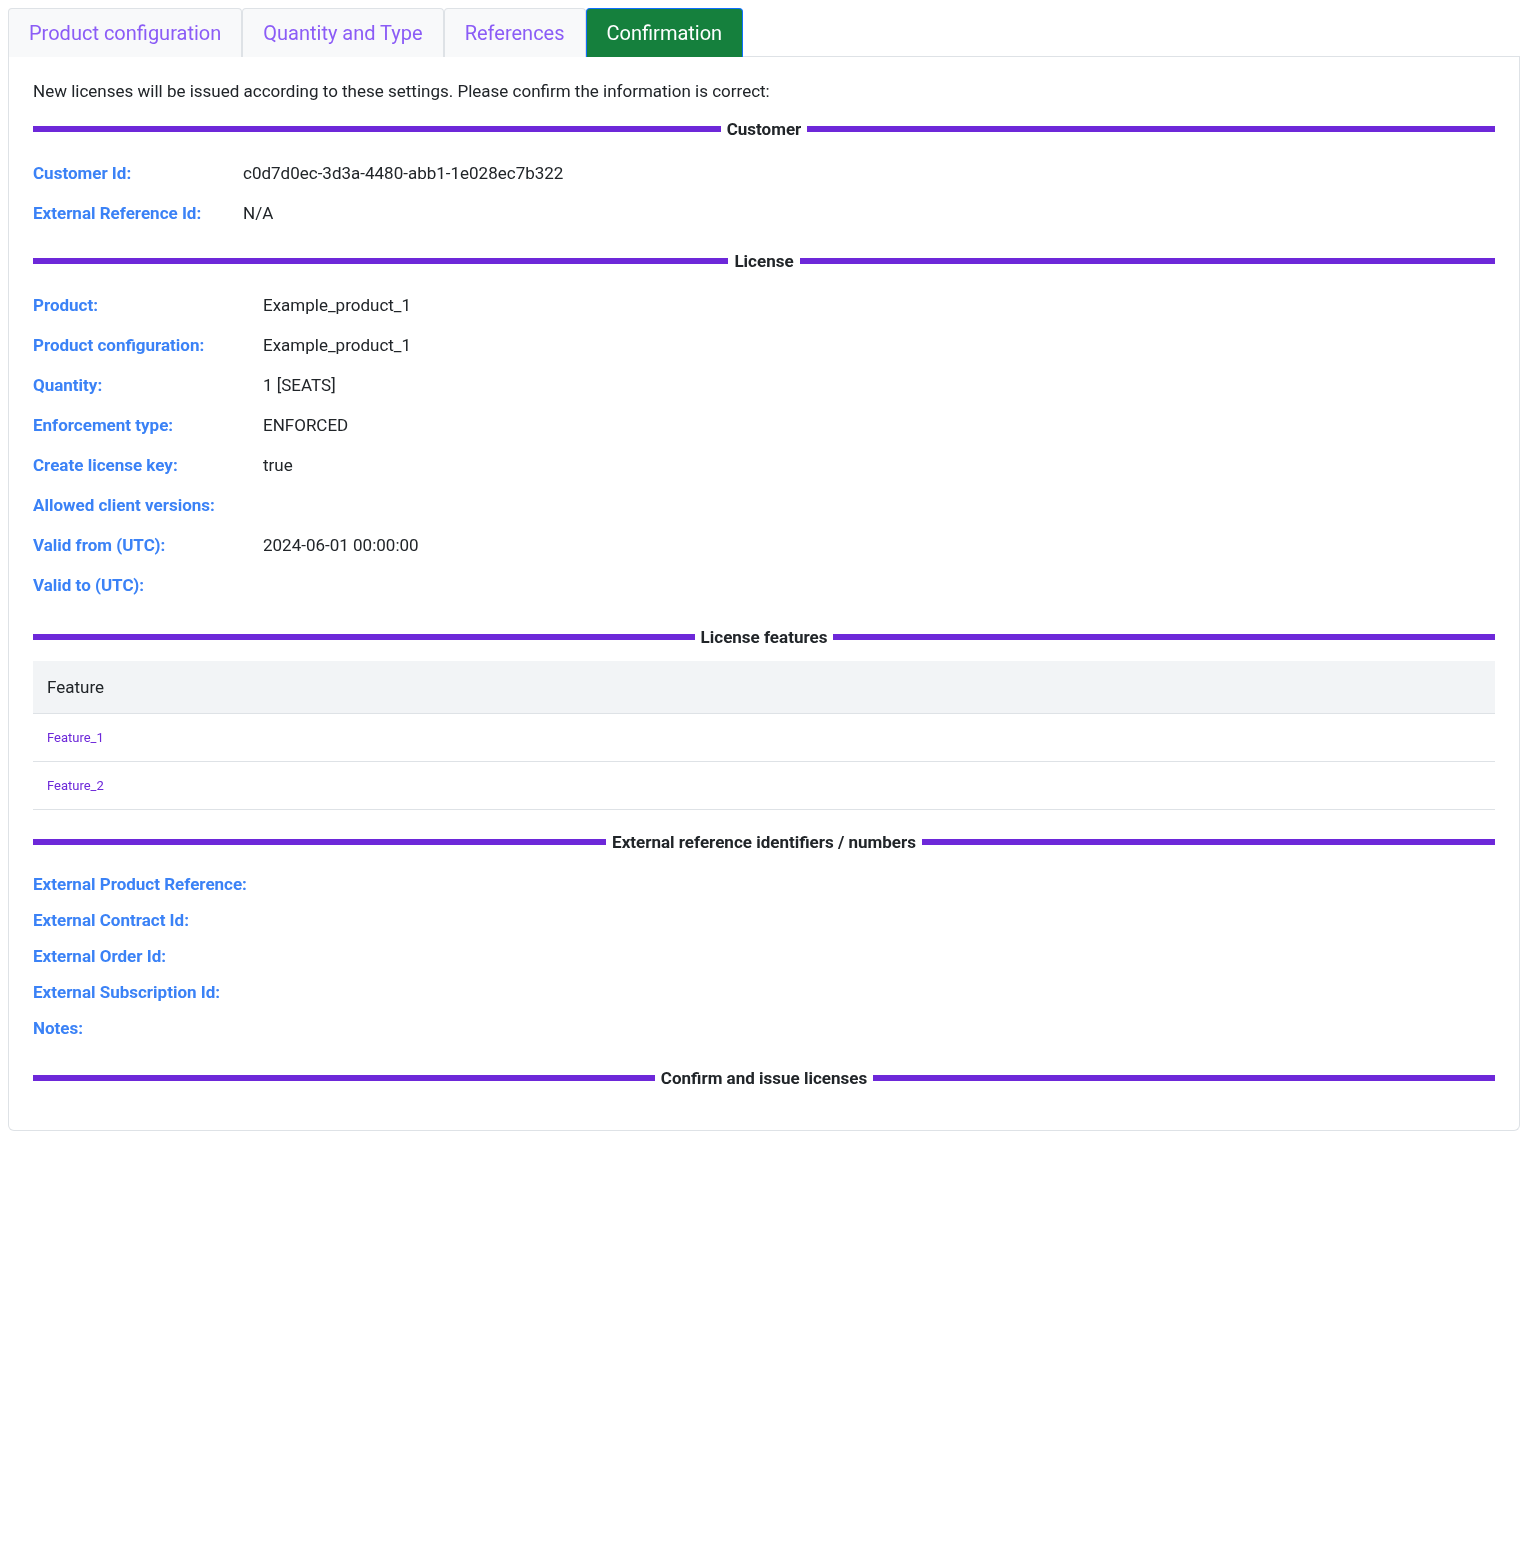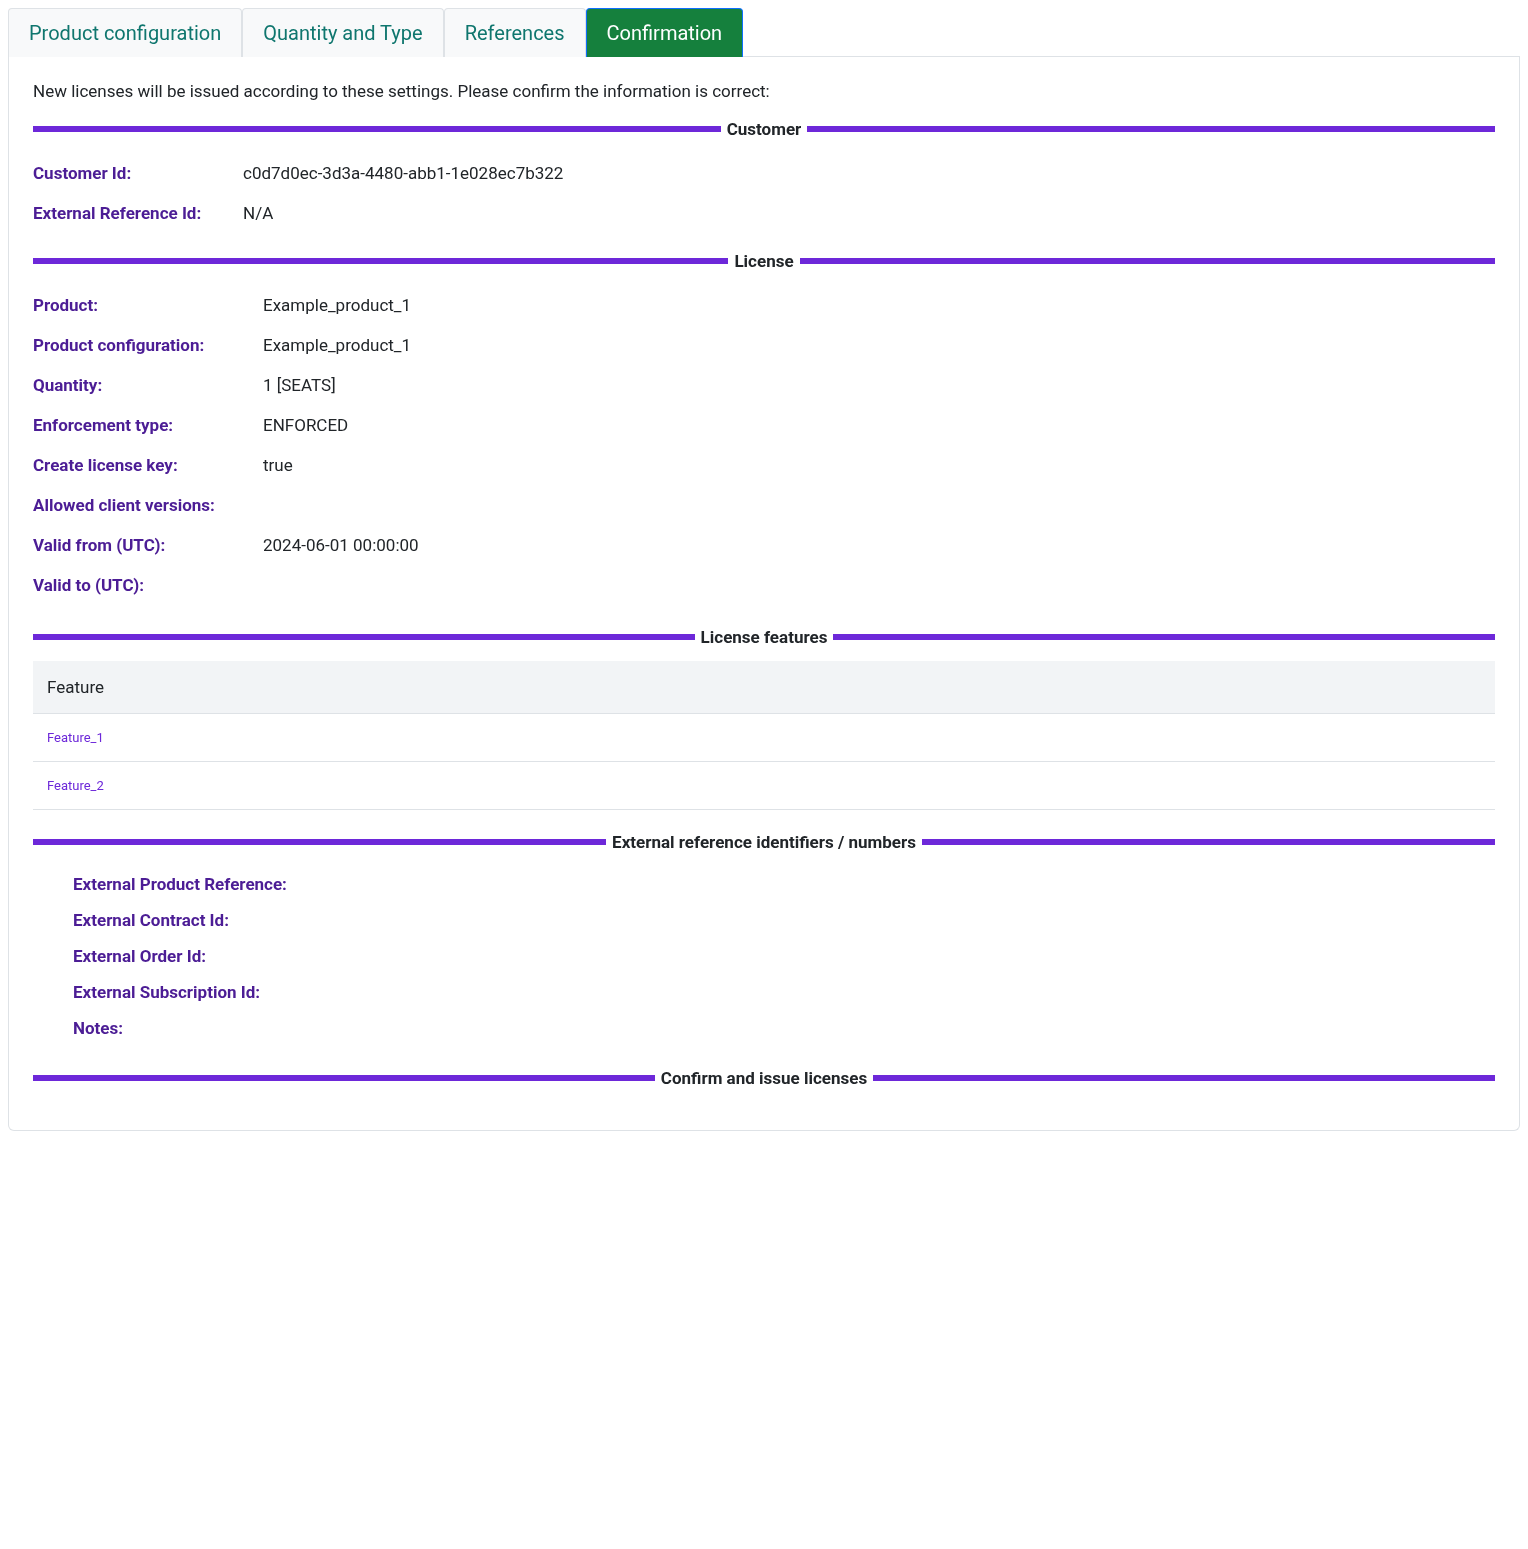--- a/index.html
+++ b/index.html
@@ -16,21 +16,21 @@
     }
     .tabs {
       display: flex;
       list-style: none;
       border-bottom: 1px solid #dee2e6;
       margin-bottom: 0;
     }
     .tab {
       padding: 12px 20px;
       font-size: 20px;
-      color: #0f766e;
+      color: #8b5cf6;
       background: #f8f9fa;
       border: 1px solid #dee2e6;
       border-bottom: none;
       margin-right: 0;
       cursor: pointer;
       border-radius: 4px 4px 0 0;
       margin-bottom: -1px;
     }
     .tab + .tab {
       margin-left: 0;
@@ -65,21 +65,21 @@
       margin: 0 auto;
       text-align: center;
     }
     .kv {
       display: flex;
       flex-wrap: wrap;
       padding: 10px 0;
     }
     .kv .label {
       font-weight: 700;
-      color: #4c1d95;
+      color: #3b82f6;
       width: 230px;
       flex-shrink: 0;
       font-size: 17px;
     }
     .kv .value {
       color: #212529;
       font-size: 17px;
     }
     .fieldset-content {
       padding-top: 14px;
@@ -111,21 +111,21 @@
       font-size: 17px;
       border-radius: 6px;
       cursor: pointer;
     }
     .btn-row {
       padding-top: 18px;
     }
     .fieldset-customer .kv .label { width: 210px; }
     .fieldset-license .kv .label { width: 230px; }
     .fieldset-ext .kv .label { width: auto; min-width: 210px; }
-    .fieldset-ext .kv { padding: 8px 0; margin-left: 40px; }
+    .fieldset-ext .kv { padding: 8px 0; }
     .license-features fieldset { margin-top: 22px; }
   </style>
 </head>
 <body>
 
 <ul class="tabs">
   <li class="tab">Product configuration</li>
   <li class="tab">Quantity and Type</li>
   <li class="tab">References</li>
   <li class="tab active">Confirmation</li>

